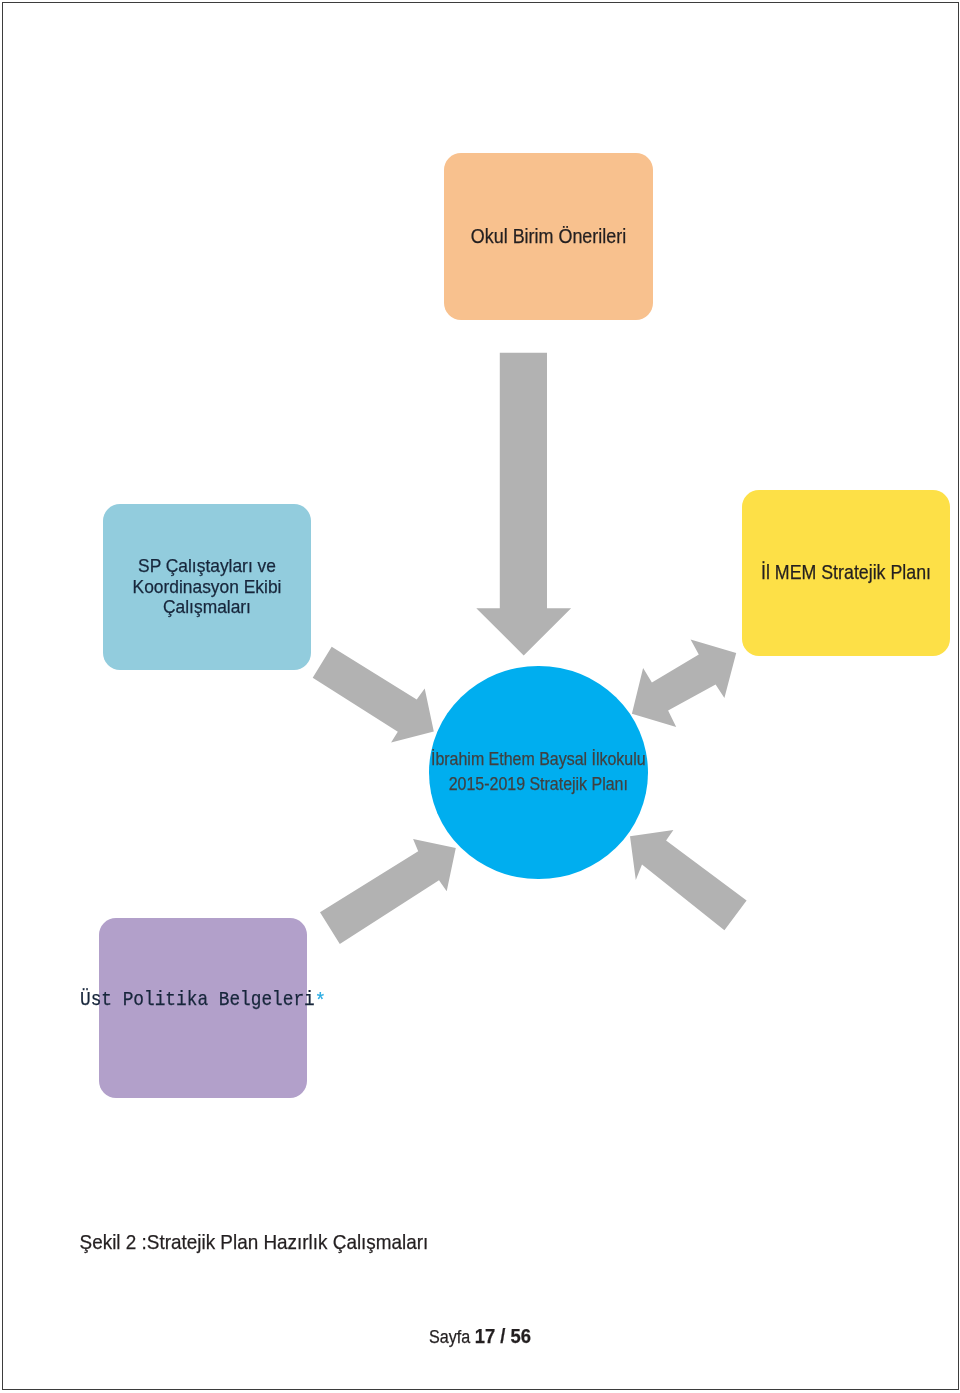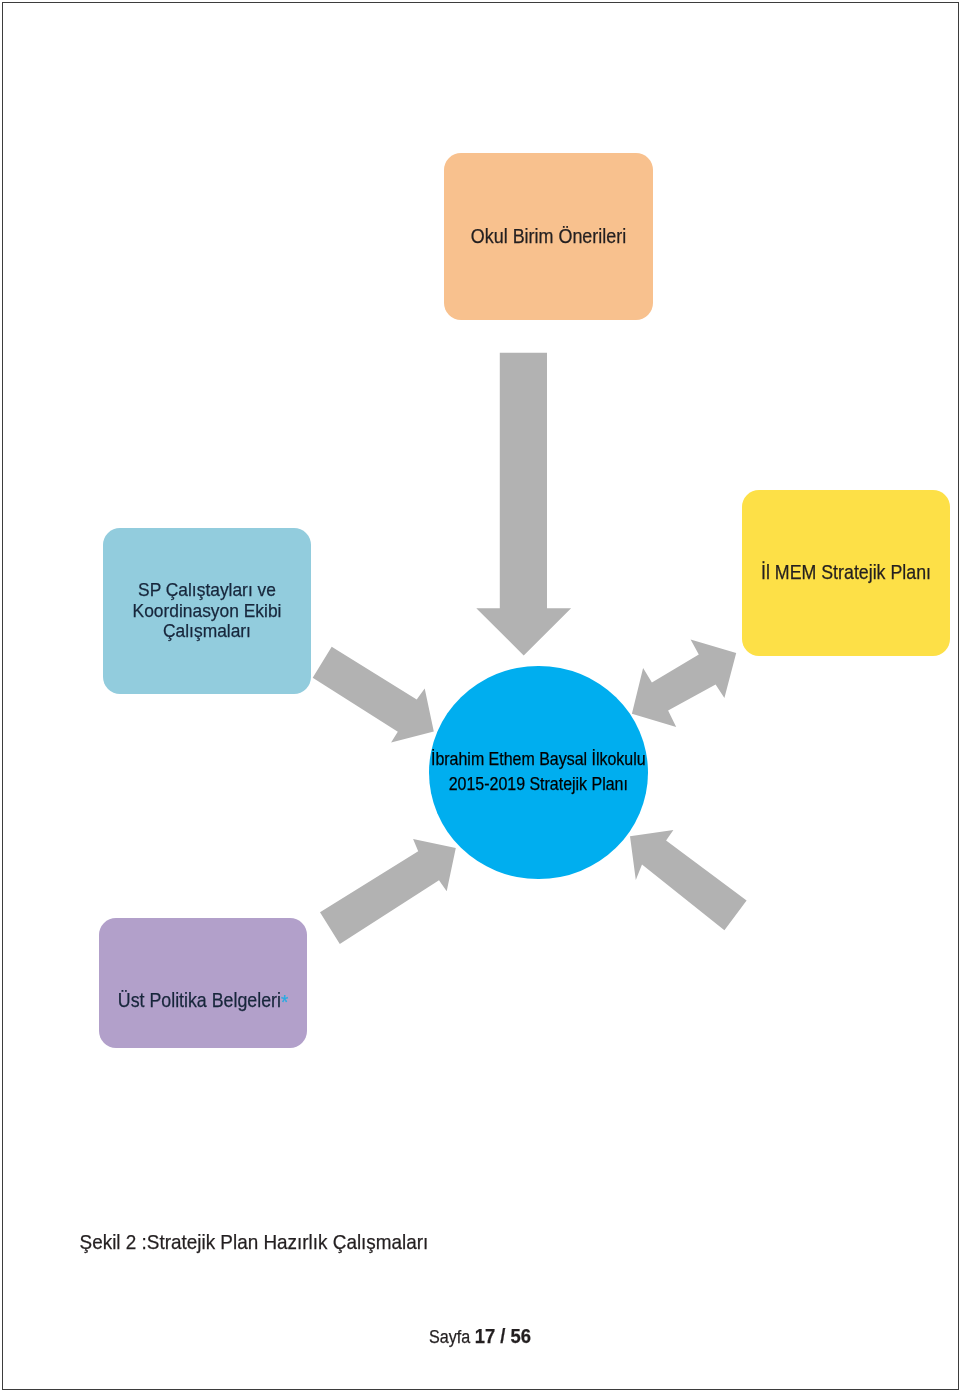--- a/index.html
+++ b/index.html
@@ -27,35 +27,35 @@
     position:absolute;left:-60px;width:calc(100% + 120px);text-align:center;
     transform:scaleX(0.915);
   }
   .ln{display:block;white-space:nowrap;}
   .ln,#caption,#pagenum{-webkit-text-stroke:0.25px currentColor;}
   .star{color:#29ABE2;font-size:1.05em;position:relative;top:0.08em;}
 
   #n-okul{left:405px;top:150px;width:209px;height:167px;background:#F8C18E;margin-left:36px;}
   #n-okul .node-label{font-size:19.60px;color:#231f20;top:73.8px;line-height:18px;}
 
-  #n-sp{left:100px;top:501px;width:208px;height:166px;background:#92CCDD;margin-top:24px;}
+  #n-sp{left:100px;top:501px;width:208px;height:166px;background:#92CCDD;}
   #n-sp .node-label{font-size:19.00px;top:51.6px;line-height:20.9px;}
 
   #n-mem{left:739px;top:487px;width:208px;height:166px;background:#fde047;}
   #n-mem .node-label{font-size:19.45px;color:#231f20;top:73px;line-height:18px;}
 
-  #n-ust{left:95.8px;top:915px;width:208px;height:130px;background:#B2A0CA;}
+  #n-ust{left:95.8px;top:915px;width:208px;height:180px;background:#B2A0CA;font-family:Liberation Mono, monospace;}
   #n-ust .node-label{font-size:19.45px;top:73.2px;line-height:18px;}
 
   #n-durum{left:739px;top:914.6px;width:208px;height:167px;background:#4E81BD;}
   #n-durum .node-label{font-size:19.35px;top:46.8px;line-height:20.1px;}
 
   #n-center{
     position:absolute;left:426.4px;top:662.6px;width:218.6px;height:213.2px;border-radius:50%;
-    background:#00AEEF;color:#000000;
+    background:#00AEEF;color:#404040;
   }
   #n-center .node-label{font-size:17.45px;top:81.6px;line-height:25.3px;}
 
   #caption{
     position:absolute;left:0;top:1229.3px;width:954px;font-size:20.66px;color:#231f20;
     white-space:nowrap;line-height:19px;text-align:left;padding-left:76.6px;
     box-sizing:border-box;transform:scaleX(0.915);transform-origin:76.6px 50%;
   }
   #pagenum{
     position:absolute;left:0px;top:1324.3px;width:954px;text-align:center;

